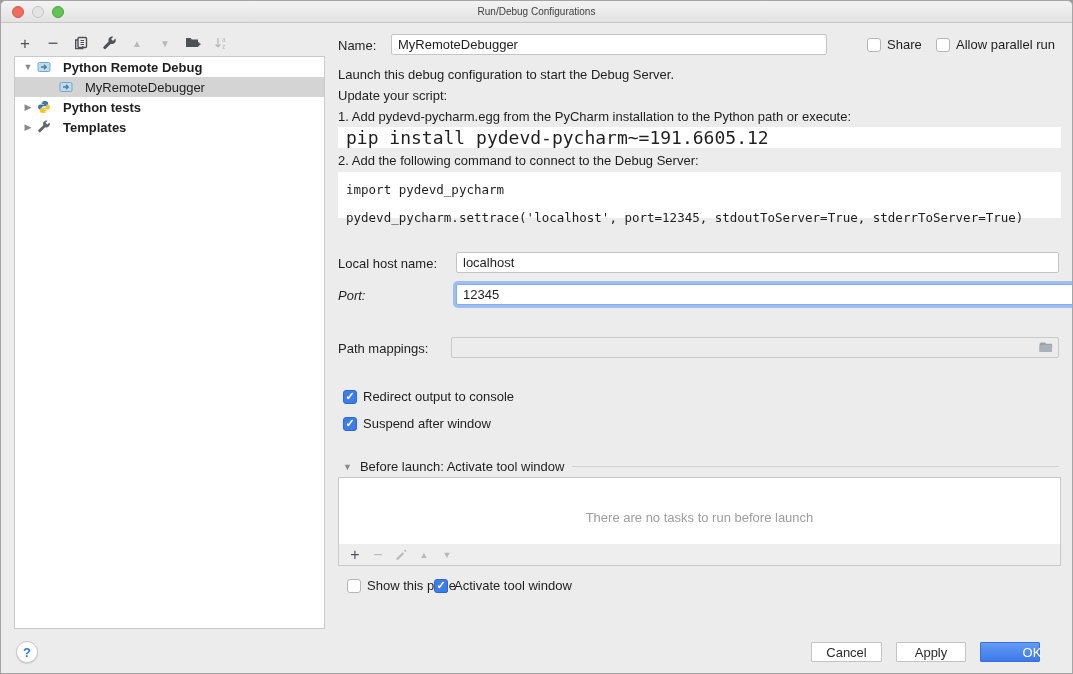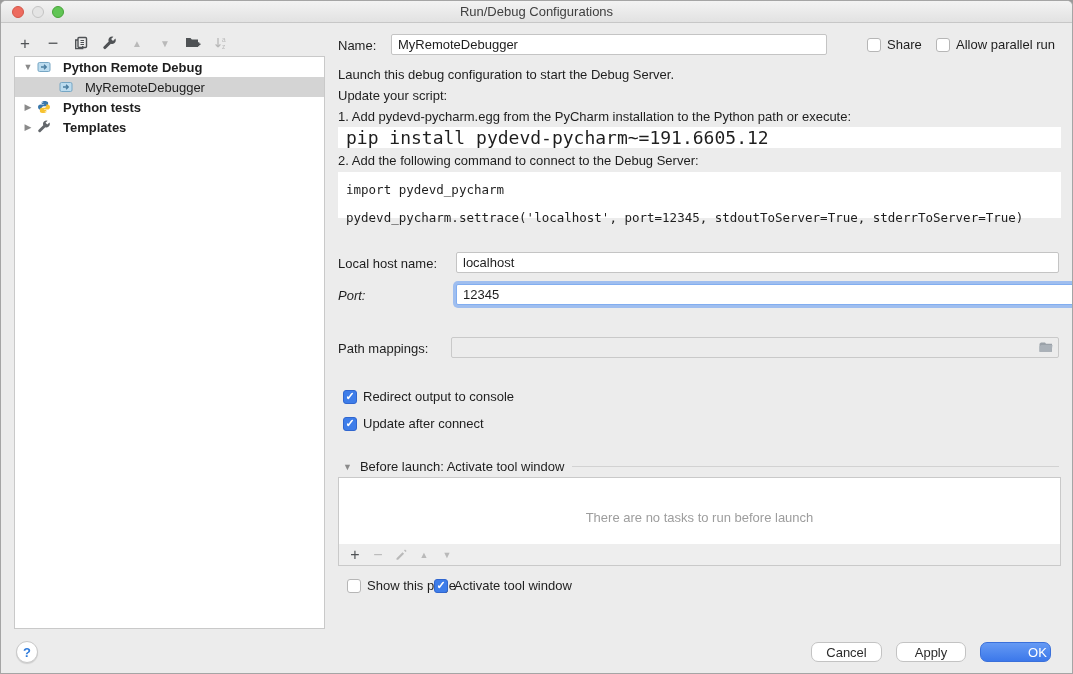--- a/index.html
+++ b/index.html
@@ -5,21 +5,21 @@
   * { margin:0; padding:0; box-sizing:border-box; }
   html,body { background:#9a9a9a; }
   body { font-family:"Liberation Sans", sans-serif; font-size:13px; color:#1e1e1e; }
   .window { position:relative; width:1073px; height:674px; background:#ececec; overflow:hidden;
             border:1px solid #a5a5a5; border-radius:6px 6px 0 0; }
 
   
   .titlebar { position:absolute; left:0; top:0; width:100%; height:22px;
               background:linear-gradient(#f3f3f3,#e2e2e2); border-bottom:1px solid #c7c7c7;
               display:flex; align-items:center; justify-content:center; }
-  .title { font-size:13px; color:#404040; }
+  .title { font-size:10px; color:#404040; }
   .lights { position:absolute; left:11px; top:5px; display:flex; gap:8px; }
   .light { width:12px; height:12px; border-radius:50%; }
   .light.red   { background:#ed6b5f; border:1px solid #d35648; }
   .light.gray  { background:#e4e4e4; border:1px solid #c3c3c3; }
   .light.green { background:#61c555; border:1px solid #48a33a; }
 
   
   .side-toolbar { position:absolute; left:16px; top:32px; height:20px; display:flex; align-items:center; gap:12px; }
   .tbtn { width:16px; height:16px; display:flex; align-items:center; justify-content:center;
           color:#4f5255; font-size:15px; }
@@ -67,21 +67,21 @@
   .bl-header { display:flex; align-items:center; color:#1e1e1e; }
   .bl-header .tri { font-size:9px; color:#8a8a8a; margin-right:8px; }
   .bl-header .rule { flex:1; border-top:1px solid #d2d2d2; margin-left:8px; }
   .taskbox { border:1px solid #c9c9c9; background:#fff; }
   .taskbox .empty { height:78px; display:flex; align-items:center; justify-content:center; color:#9d9d9d; }
   .taskbar { border:1px solid #c9c9c9; border-top:none; background:#eeeeee; height:22px;
              display:flex; align-items:center; gap:9px; padding-left:9px; }
   .taskbar .tbtn { width:14px; height:14px; font-size:14px; }
 
   
-  .btn { height:20px; border-radius:7px; border:1px solid #c3c3c3; background:#ffffff;
+  .btn { height:20px; border-radius:1px; border:1px solid #c3c3c3; background:#ffffff;
          font-family:"Liberation Sans", sans-serif; font-size:13px; color:#2b2b2b;
          display:flex; align-items:center; justify-content:center; }
   .btn.primary { background:linear-gradient(#659af4,#3c78ea); border:1px solid #3a70da; color:#ffffff; }
   .helpbtn { width:22px; height:22px; border-radius:50%; background:#ffffff; border:1px solid #c9c9c9;
              box-shadow:0 1px 1px rgba(0,0,0,.12); color:#2f7bdb; font-weight:bold; font-size:13px;
              display:flex; align-items:center; justify-content:center; }
 </style>
 </head>
 <body>
 
@@ -207,21 +207,21 @@
           </svg>
       </span>
     </div>
 
     <div class="row abs" style="left:5px; top:366px;">
       <span class="cb on"></span>
       <span class="cb-label">Redirect output to console</span>
     </div>
     <div class="row abs" style="left:5px; top:393px;">
       <span class="cb on"></span>
-      <span class="cb-label">Update after connect</span>
+      <span class="cb-label">Suspend after window</span>
     </div>
 
     <div class="bl-header abs" style="left:5px; top:436px; width:716px;">
       <span class="tri">▼</span>
       <span>Before launch: Activate tool window</span>
       <span class="rule"></span>
     </div>
     <div class="taskbox abs" style="left:0; top:454px; width:723px;">
       <div class="empty">There are no tasks to run before launch</div>
     </div>
@@ -242,15 +242,15 @@
     </div>
     <div class="row abs" style="left:96px; top:555px;">
       <span class="cb on"></span>
       <span class="cb-label">Activate tool window</span>
     </div>
   </div>
 
   <div class="helpbtn abs" style="position:absolute; left:15px; top:640px;">?</div>
   <button class="btn" style="position:absolute; left:810px; top:641px; width:71px;">Cancel</button>
   <button class="btn" style="position:absolute; left:895px; top:641px; width:70px;">Apply</button>
-  <button class="btn primary" style="position:absolute; left:979px; top:641px; width:71px;padding-left:44px;">OK</button>
+  <button class="btn primary" style="position:absolute; left:979px; top:641px; width:60px;padding-left:44px;">OK</button>
 
 </div>
 
 </body></html>

